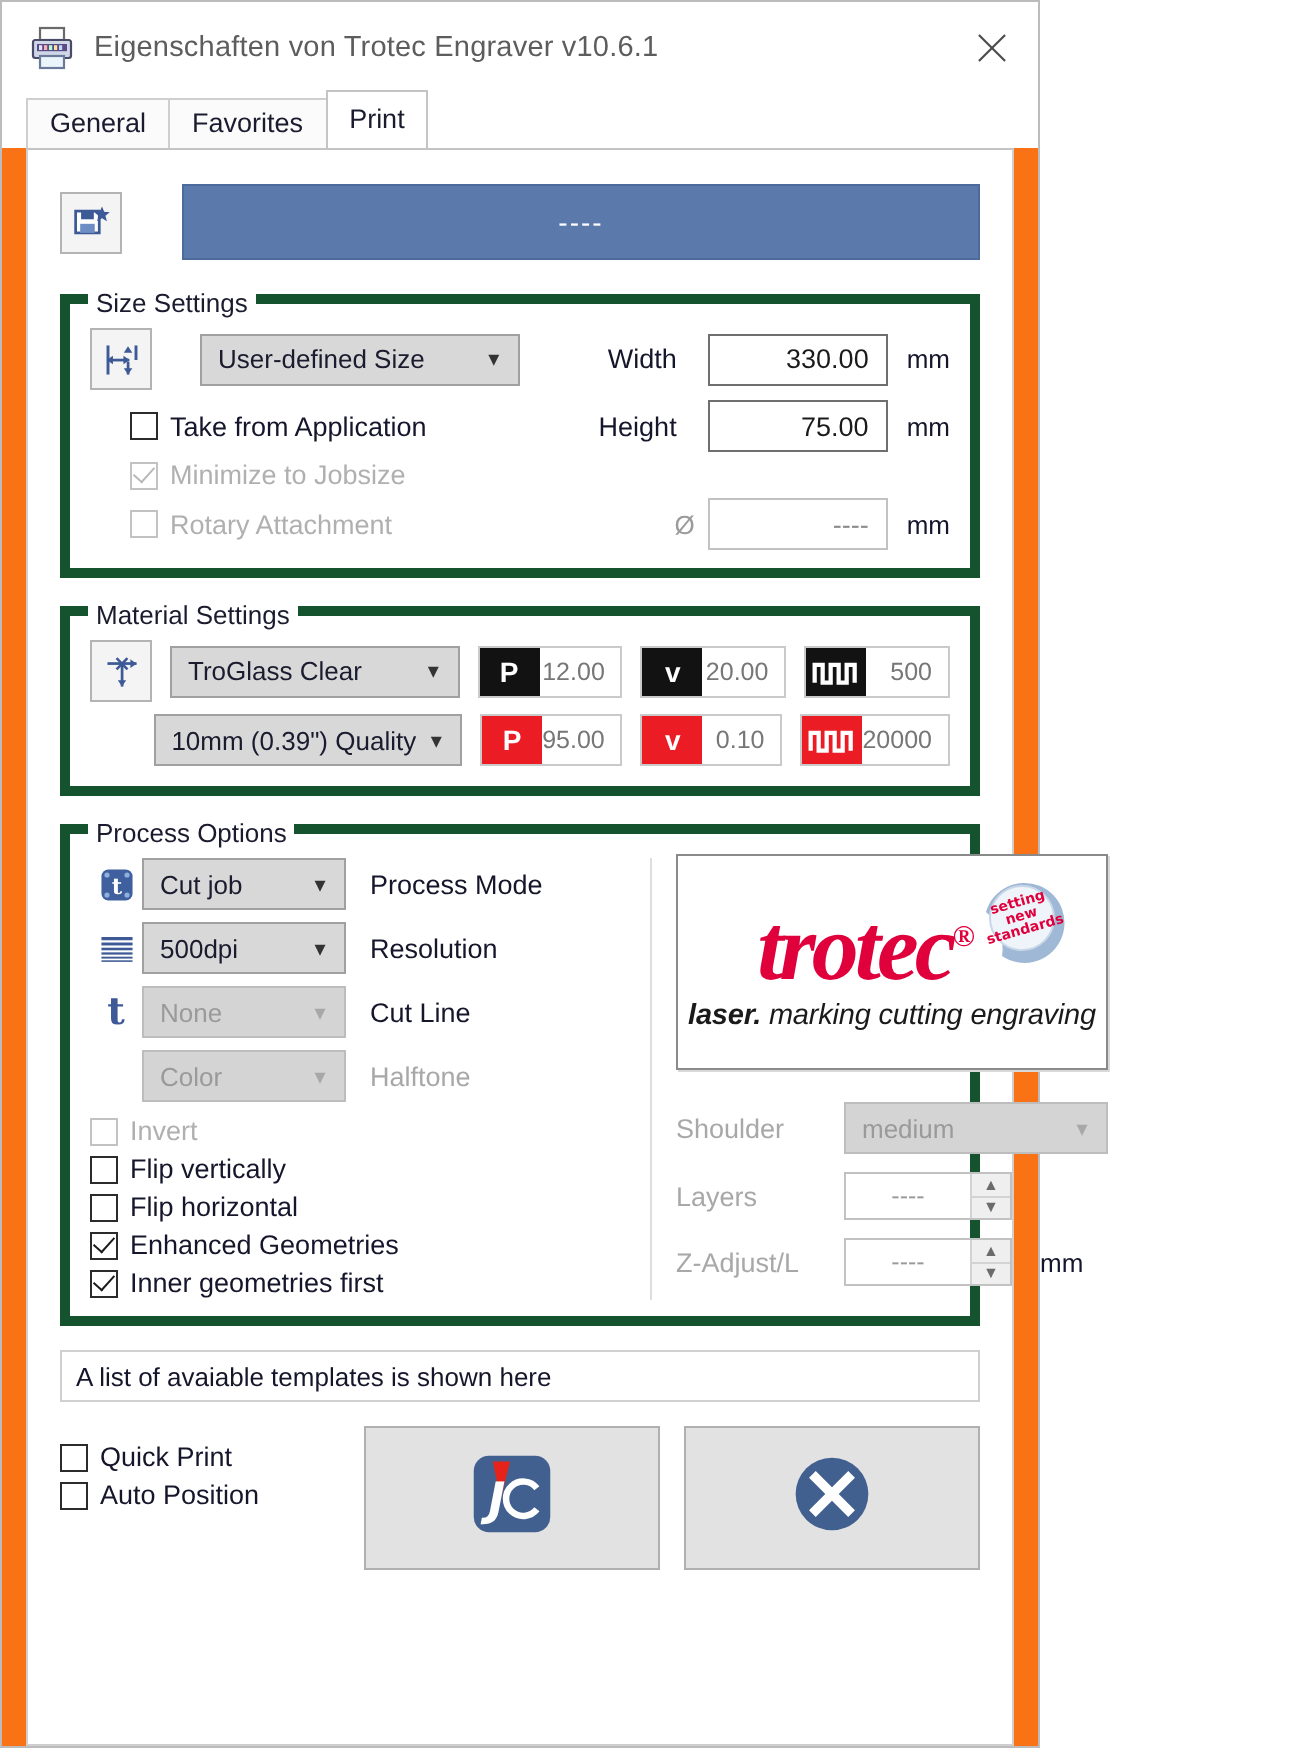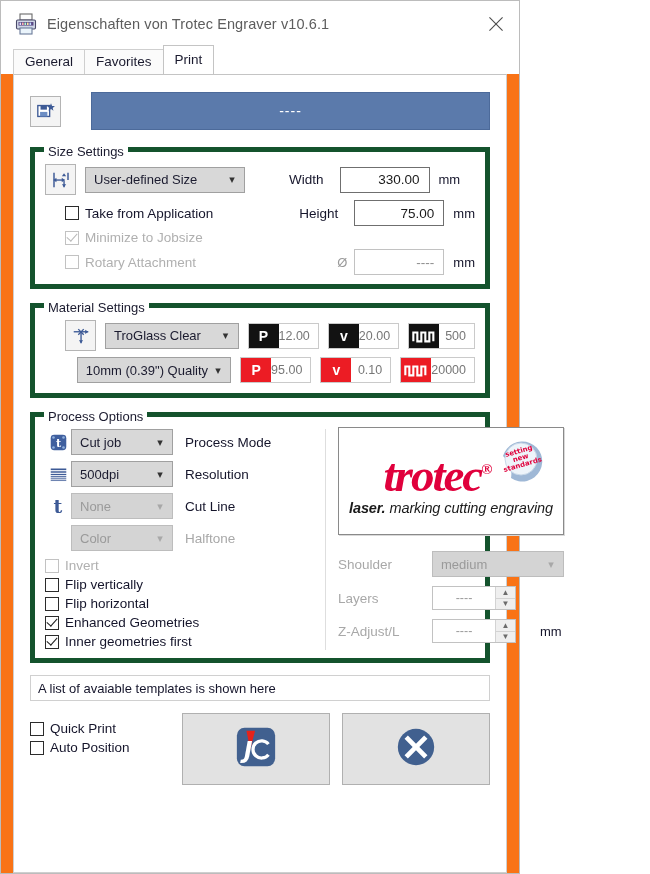--- a/index.html
+++ b/index.html
@@ -236,21 +236,21 @@
     display: flex; flex-direction: column;
   }
   .spin .sbtn {
     flex: 1; background: #efefef;
     display: flex; align-items: center; justify-content: center;
     font-size: 8px; color: #6b6b6b;
   }
   .spin .sbtn + .sbtn { border-top: 1px solid #d3d3d3; }
 
   .rlabel { font-size: 13.5px; color: #a8a8a8; width: 84px; flex: 0 0 auto; }
-  .rrow { display: flex; align-items: center; margin-bottom: 9px; gap: 10px; }
+  .rrow { display: flex; align-items: center; margin-bottom: 9px; }
 
   
   .tmpl {
     margin-top: 12px;
     border: 1px solid #d0d0d0;
     height: 26px;
     display: flex; align-items: center;
     padding-left: 7px;
     font-size: 13px; color: #15152b;
   }
@@ -323,21 +323,21 @@
             <rect x="2.5" y="3" width="1.6" height="16" fill="#3d5a96"></rect>
             <rect x="17.9" y="3" width="1.6" height="8" fill="#3d5a96"></rect>
             <rect x="4" y="10.3" width="11" height="1.5" fill="#3d5a96"></rect>
             <polygon points="2.5,11 6,8.6 6,13.4" fill="#3d5a96"></polygon>
             <polygon points="15.2,11 11.8,8.6 11.8,13.4" fill="#3d5a96"></polygon>
             <rect x="13.6" y="12" width="1.5" height="7" fill="#3d5a96"></rect>
             <polygon points="14.3,3.5 12,7 16.7,7" fill="#3d5a96"></polygon>
             <polygon points="14.3,19 12,15.6 16.7,15.6" fill="#3d5a96"></polygon>
           </svg>
         </div>
-        <div class="combo" style="width:160px; margin-left:9px;">
+        <div class="combo" style="width:160px; margin-left:24px;">
           <span class="cval">User-defined Size</span>
           <span class="chev">▾</span>
         </div>
         <div style="width:44px;"></div>
         <span class="fieldlabel">Width</span>
         <div class="txtbox" style="width:90px; margin-left:16px;">330.00</div>
         <span class="unit">mm</span>
       </div>
 
       <div class="row" style="margin-top:5px;">
@@ -369,21 +369,21 @@
         <div style="flex:1;"></div>
         <span style="font-size:13px;color:#9a9a9a;">Ø</span>
         <div class="txtbox light" style="width:90px; margin-left:7px;">----</div>
         <span class="unit">mm</span>
       </div>
     </div>
 
     <div class="group" style="padding-bottom:4px;">
       <div class="legend">Material Settings</div>
 
-      <div class="mat-row" style="margin-top:2px;margin-left:20px;">
+      <div class="mat-row" style="margin-top:2px;">
         <div class="icon-btn">
           <svg viewBox="0 0 22 22" width="20" height="20">
             <rect x="3" y="5.6" width="16" height="1.5" fill="#3d5a96"></rect>
             <polygon points="19,6.4 15.6,4 15.6,8.8" fill="#3d5a96"></polygon>
             <rect x="10.3" y="7" width="1.5" height="12" fill="#3d5a96"></rect>
             <polygon points="11,19 8.7,15.6 13.3,15.6" fill="#3d5a96"></polygon>
             <line x1="8" y1="3.4" x2="14" y2="9.6" stroke="#3d5a96" stroke-width="1.4"></line>
             <line x1="14" y1="3.4" x2="8" y2="9.6" stroke="#3d5a96" stroke-width="1.4"></line>
           </svg>
         </div>

